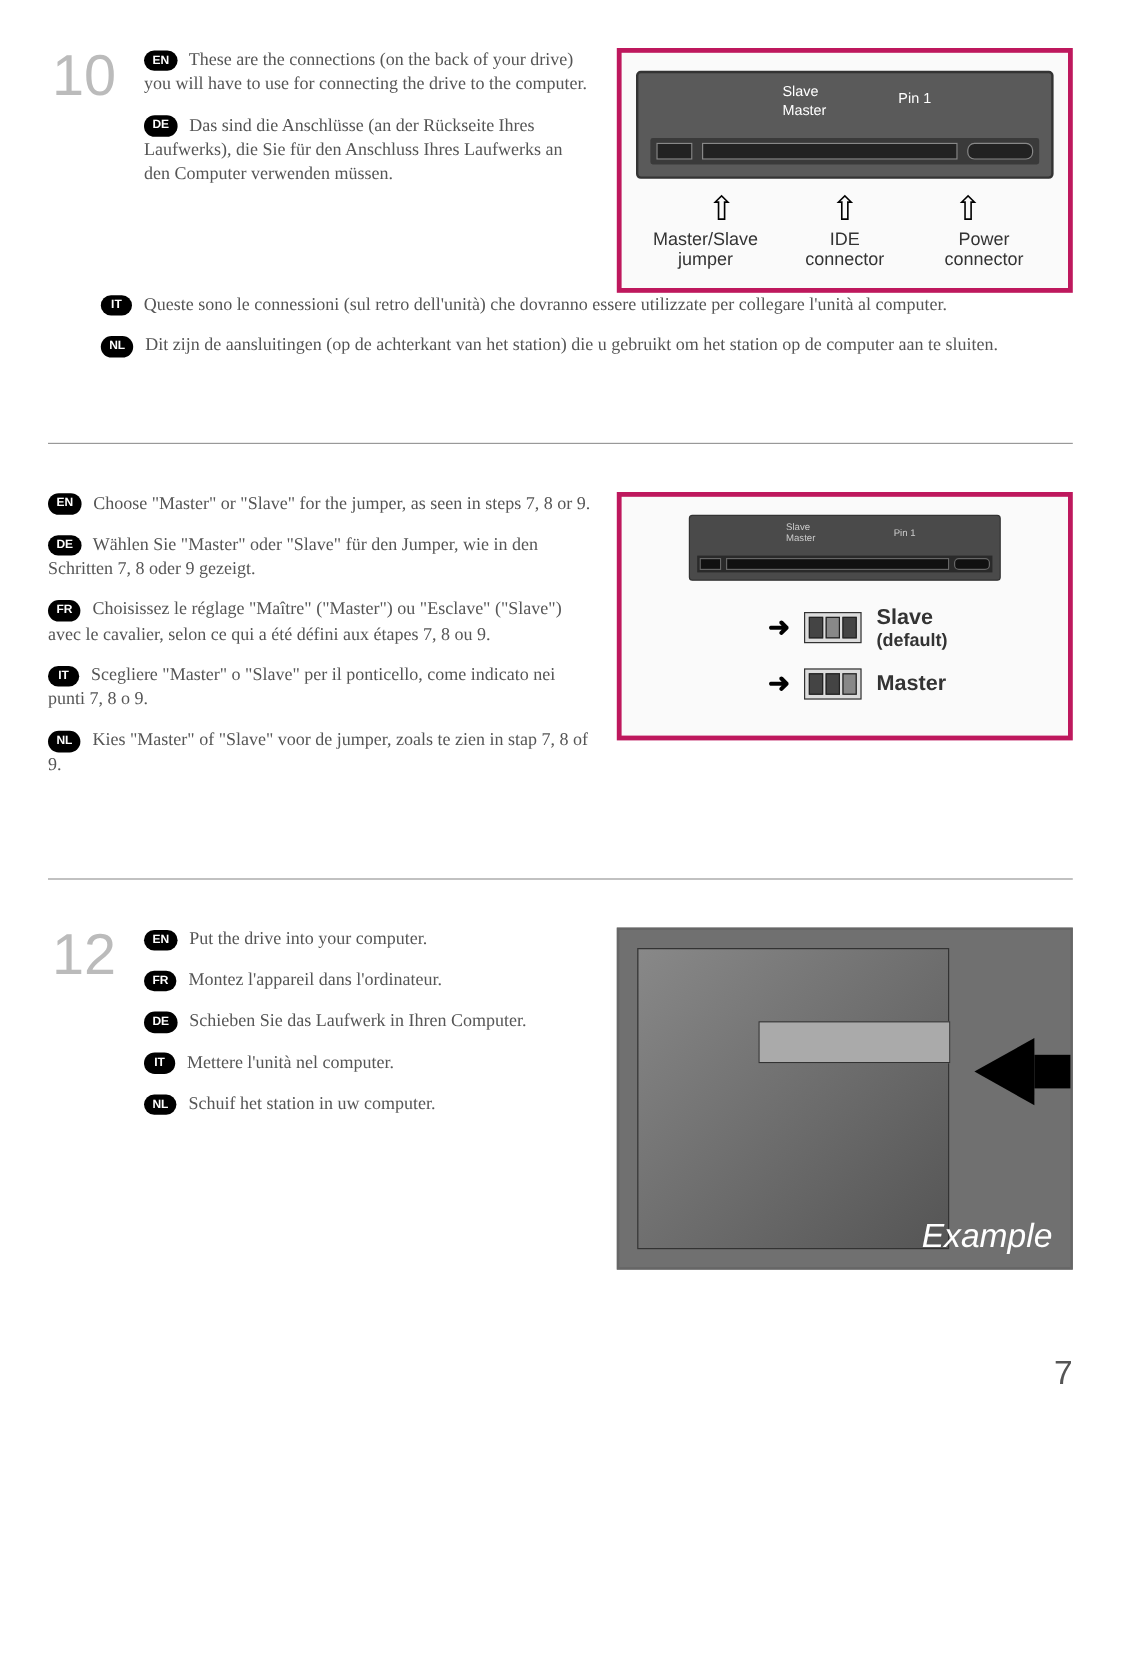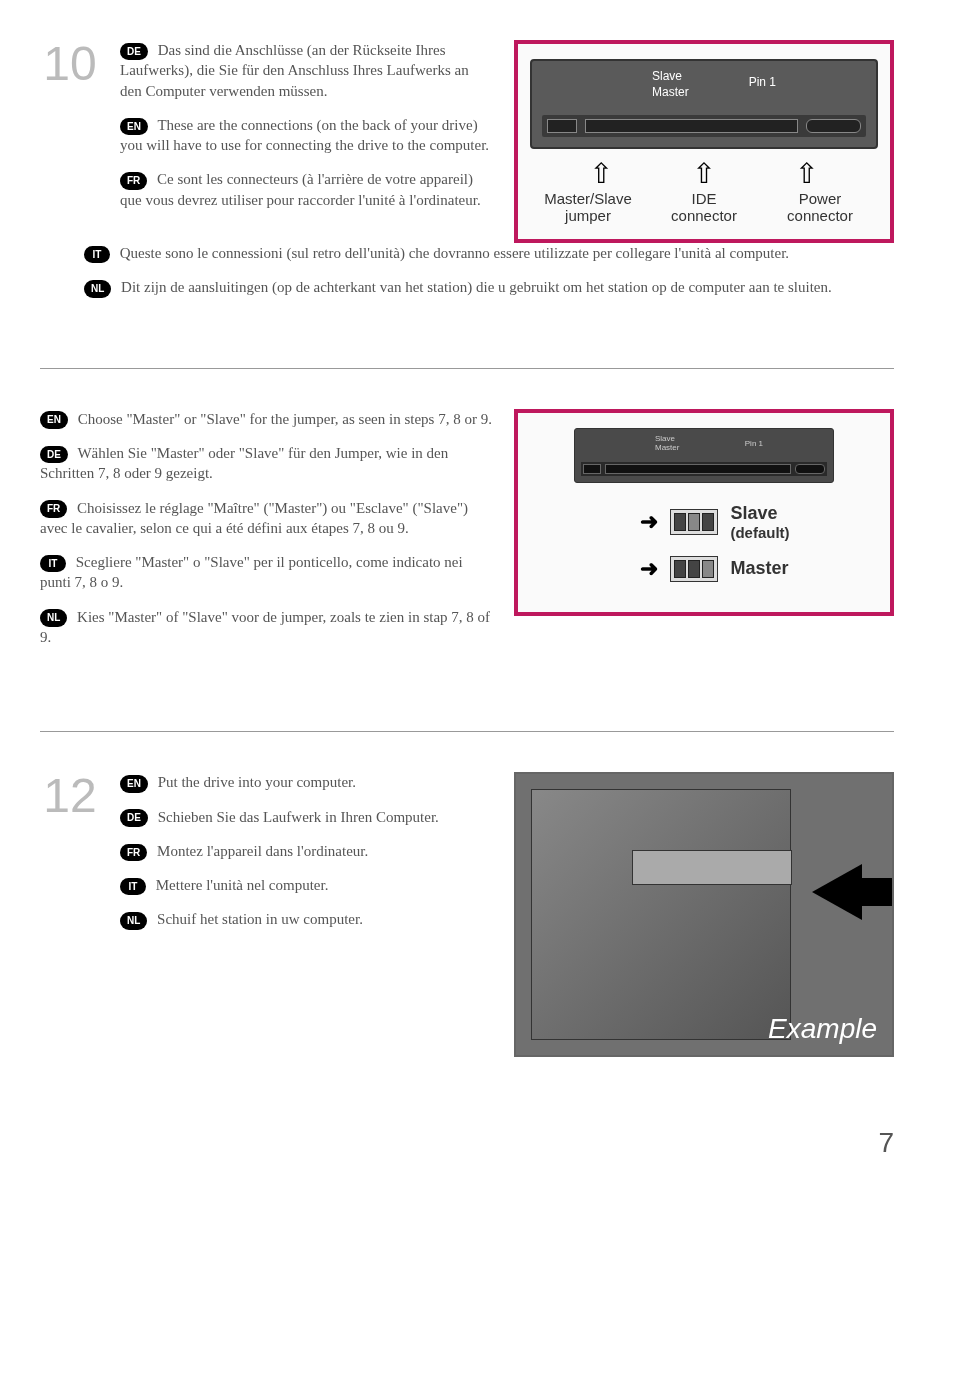--- a/index.html
+++ b/index.html
@@ -275,30 +275,26 @@
     }
   </style>
 </head>
 <body>
 
 <div class="step-section">
   <div class="step-content">
     <div class="step-number">10</div>
     <div class="text-column">
       <div class="lang-block">
+        <span class="lang-badge">EN</span>
+        <span>These are the connections (on the back of your drive) you will have to use for connecting the drive to the computer.</span>
+      </div>
+      <div class="lang-block">
         <span class="lang-badge">DE</span>
         <span>Das sind die Anschlüsse (an der Rückseite Ihres Laufwerks), die Sie für den Anschluss Ihres Laufwerks an den Computer verwenden müssen.</span>
-      </div>
-      <div class="lang-block">
-        <span class="lang-badge">EN</span>
-        <span>These are the connections (on the back of your drive) you will have to use for connecting the drive to the computer.</span>
-      </div>
-      <div class="lang-block">
-        <span class="lang-badge">FR</span>
-        <span>Ce sont les connecteurs (à l'arrière de votre appareil) que vous devrez utiliser pour raccorder l'unité à l'ordinateur.</span>
       </div>
     </div>
     <div class="image-column">
       <div class="diagram-box diagram-10">
         <div class="drive-back">
           <span class="label-top slave-label">Slave</span>
           <span class="label-top master-label">Master</span>
           <span class="label-top pin-label">Pin 1</span>
           <div class="drive-inner">
             <div class="connector-small"></div>
@@ -408,26 +404,26 @@
 
 <div class="step-section">
   <div class="step-content">
     <div class="step-number">12</div>
     <div class="text-column">
       <div class="lang-block">
         <span class="lang-badge">EN</span>
         <span>Put the drive into your computer.</span>
       </div>
       <div class="lang-block">
+        <span class="lang-badge">FR</span>
+        <span>Montez l'appareil dans l'ordinateur.</span>
+      </div>
+      <div class="lang-block">
         <span class="lang-badge">DE</span>
         <span>Schieben Sie das Laufwerk in Ihren Computer.</span>
-      </div>
-      <div class="lang-block">
-        <span class="lang-badge">FR</span>
-        <span>Montez l'appareil dans l'ordinateur.</span>
       </div>
       <div class="lang-block">
         <span class="lang-badge">IT</span>
         <span>Mettere l'unità nel computer.</span>
       </div>
       <div class="lang-block">
         <span class="lang-badge">NL</span>
         <span>Schuif het station in uw computer.</span>
       </div>
     </div>

